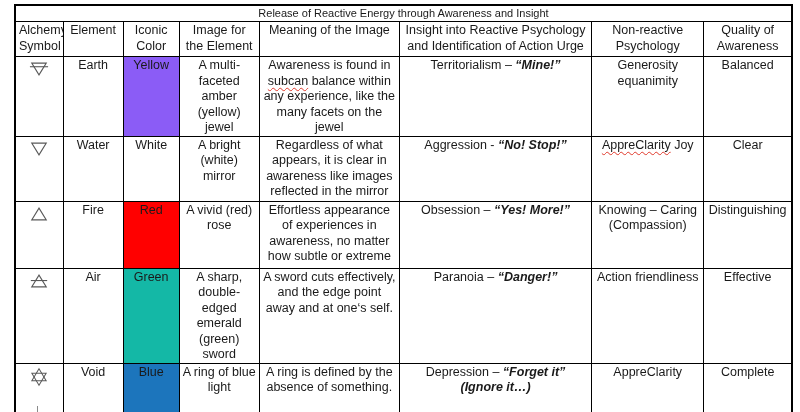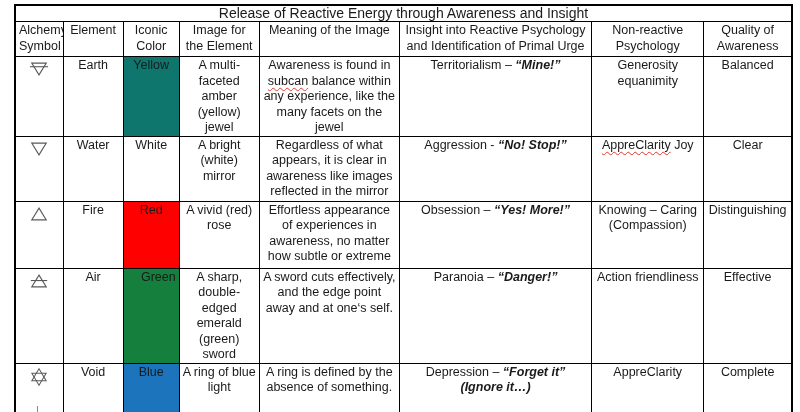--- a/index.html
+++ b/index.html
@@ -27,21 +27,21 @@
     text-align: center;
     padding: 1px 3px 0 3px;
     font-weight: normal;
     overflow: hidden;
   }
   table.doc-table { border: 2px solid #000; }
   table.doc-table .title-cell {
     height: 16px;
     padding: 0 2px;
     line-height: 15px;
-    font-size: 14px;
+    font-size: 11px;
   }
   tr.header-row th { height: 35px; }
   tr.row-earth  { height: 78px; margin-top: 36px; }
   tr.row-water  { height: 65px; }
   tr.row-fire   { height: 67px; }
   tr.row-air    { height: 87px; margin-top: 9px; }
   tr.row-void   { height: 53px; }
 
   .sym { padding-top: 1px; }
   .sym svg { display: inline-block; margin-top: 1px; }
@@ -79,36 +79,36 @@
     <thead>
       <tr>
         <td class="title-cell" colspan="8">Release of Reactive Energy through Awareness and Insight</td>
       </tr>
       <tr class="header-row">
         <th>Alchemy Symbol</th>
         <th>Element</th>
         <th>Iconic Color</th>
         <th>Image for the Element</th>
         <th>Meaning of the Image</th>
-        <th>Insight into Reactive Psychology and Identification of Primal Urge</th>
+        <th>Insight into Reactive Psychology and Identification of Action Urge</th>
         <th>Non-reactive Psychology</th>
         <th>Quality of Awareness</th>
       </tr>
     </thead>
     <tbody>
 
       <tr class="row-earth">
         <td class="sym">
           <svg width="22" height="20" viewBox="0 0 24 22">
             <polygon points="4,4.5 20,4.5 12,17.5" fill="none" stroke="#595959" stroke-width="1.2"></polygon>
             <line x1="2" y1="8.5" x2="22" y2="8.5" stroke="#595959" stroke-width="1.2"></line>
           </svg>
         </td>
         <td>Earth</td>
-        <td style="background-color: #0f766e;">Yellow</td>
+        <td style="background-color: #8b5cf6;">Yellow</td>
         <td>A multi-faceted amber (yellow) jewel</td>
         <td><span>Awareness is found in </span><span class="wavy">subcan</span><span> balance within any experience, like the many facets on the jewel</span></td>
         <td><span>Territorialism – </span><span class="q">“Mine!”</span></td>
         <td><span class="wavy"></span><span>Generosity equanimity</span></td>
         <td>Balanced</td>
       </tr>
 
       <tr class="row-water">
         <td class="sym">
           <svg width="22" height="20" viewBox="0 0 24 22">
@@ -140,21 +140,21 @@
       </tr>
 
       <tr class="row-air">
         <td class="sym">
           <svg width="22" height="20" viewBox="0 0 24 22">
             <polygon points="12,4.5 20,17.5 4,17.5" fill="none" stroke="#595959" stroke-width="1.2"></polygon>
             <line x1="3" y1="10.5" x2="21" y2="10.5" stroke="#595959" stroke-width="1.2"></line>
           </svg>
         </td>
         <td>Air</td>
-        <td style="background-color: #15803d; text-align: right;">Green</td>
+        <td style="background-color: #14b8a6;">Green</td>
         <td>A sharp, double-edged emerald (green) sword</td>
         <td><span>A sword cuts effectively, and the edge point away and at one‘s self.</span><span class="wavy"></span><span></span></td>
         <td><span>Paranoia – </span><span class="q">“Danger!”</span></td>
         <td><span class="wavy"></span><span>Action friendliness</span></td>
         <td>Effective</td>
       </tr>
 
       <tr class="row-void">
         <td class="sym">
           <svg width="22" height="22" viewBox="0 0 24 24">

